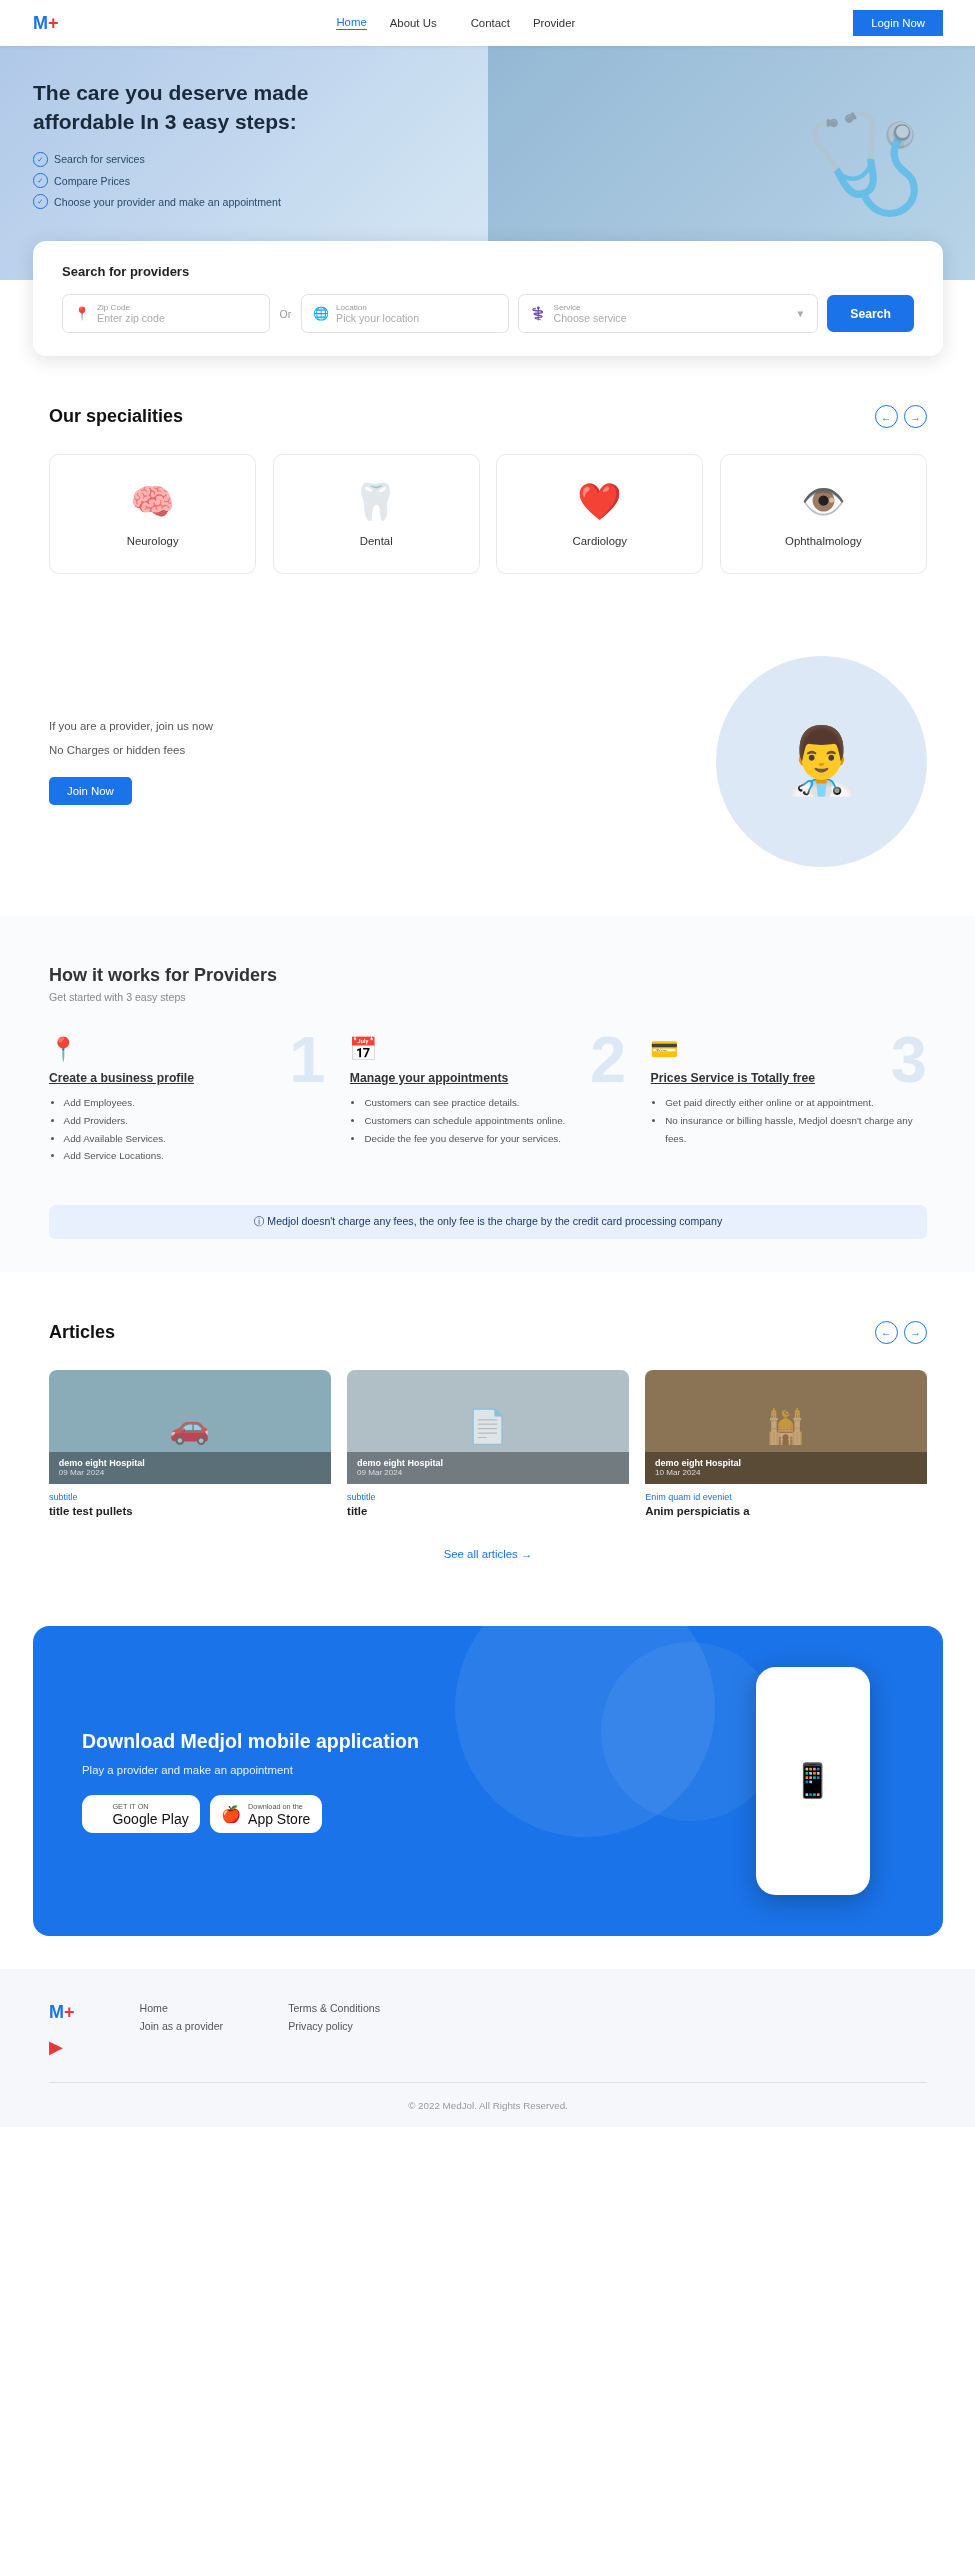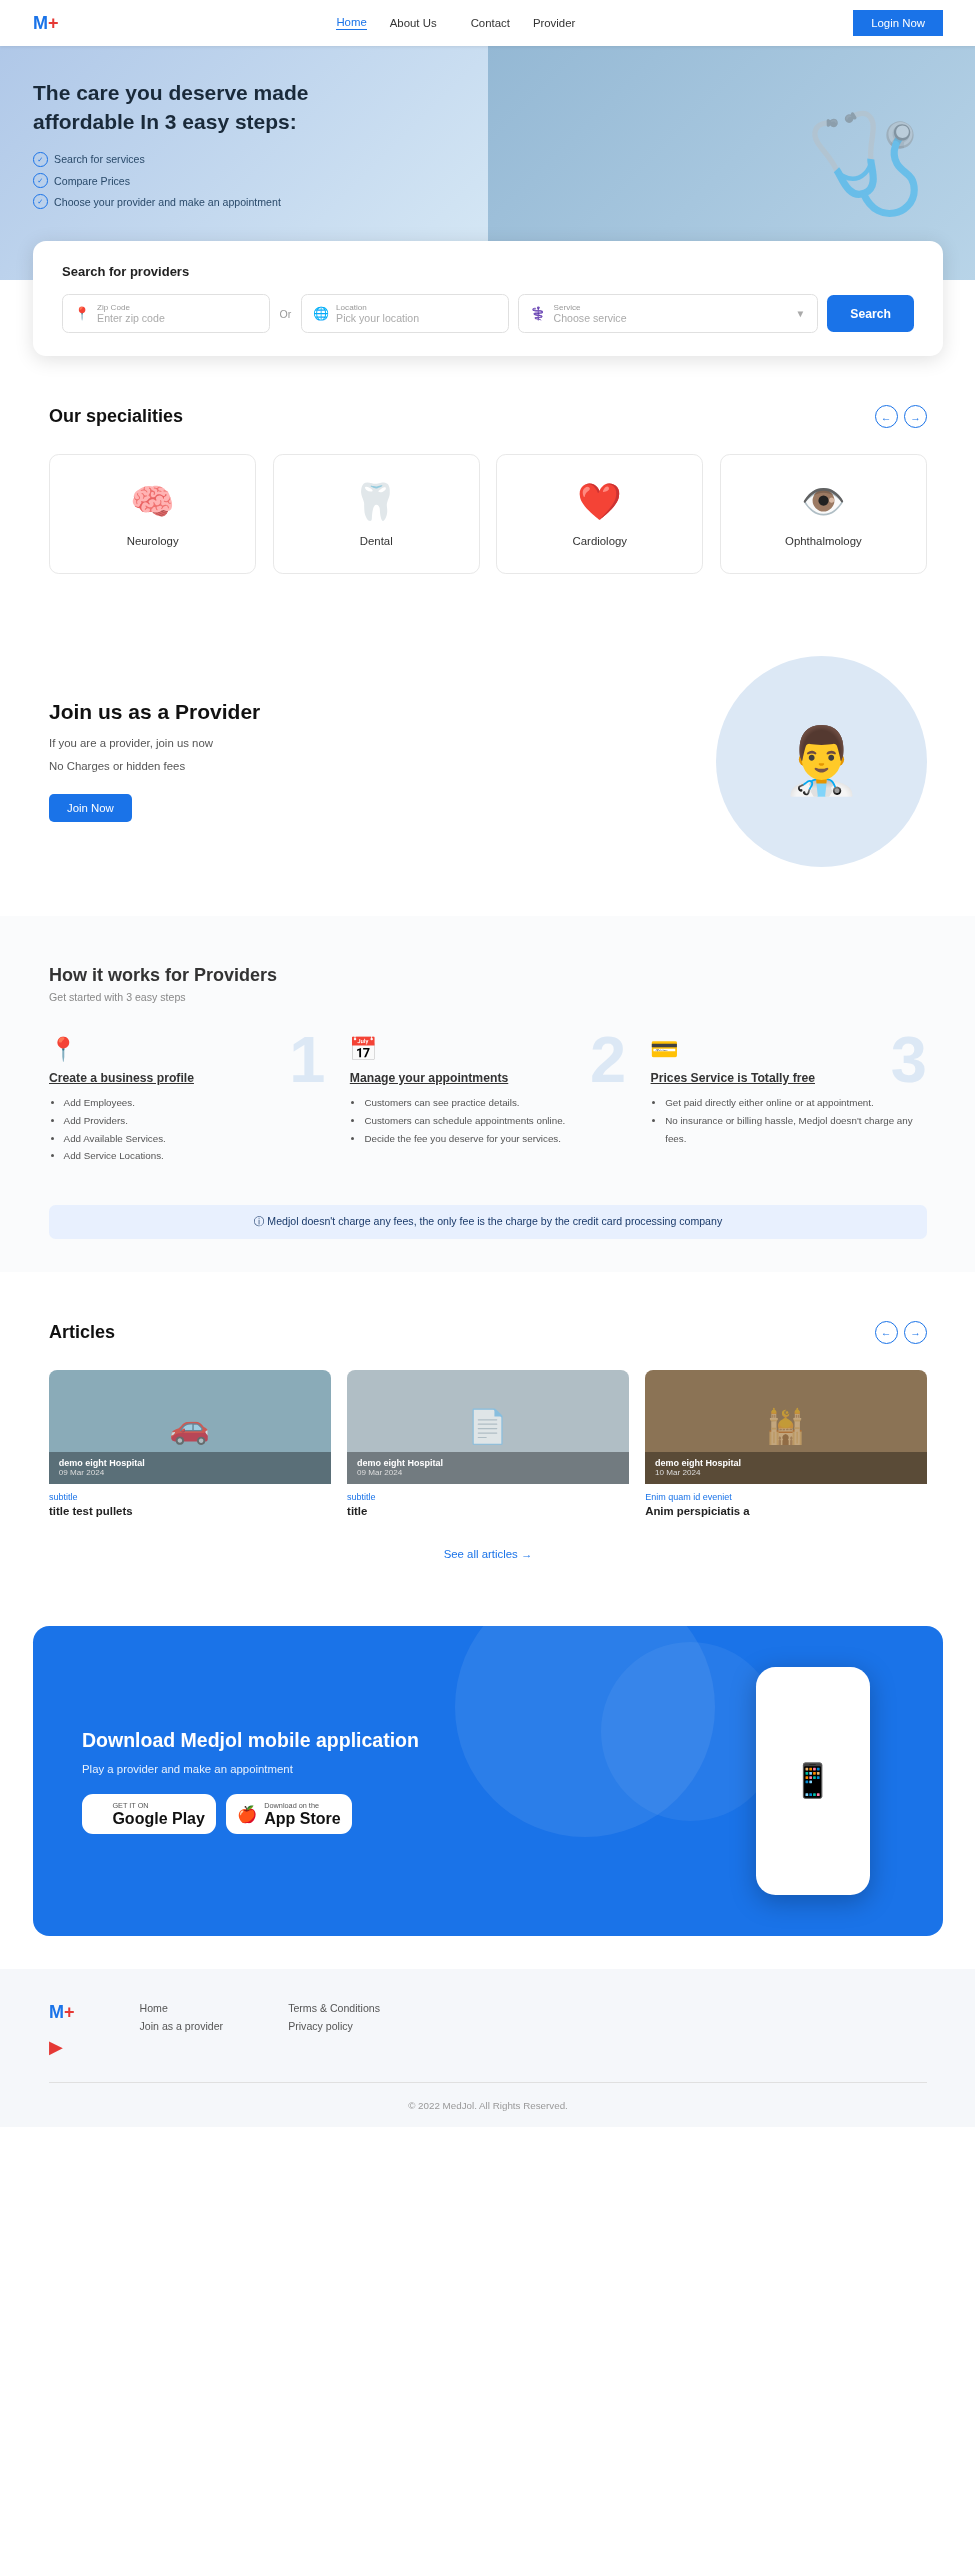--- a/index.html
+++ b/index.html
@@ -92,21 +92,21 @@
     .download-bg-circle { position: absolute; right: 228px; top: -49px; width: 260px; height: 260px; border-radius: 50%; background: rgba(255,255,255,0.08); }
     .download-bg-circle2 { position: absolute; right: 163px; top: 16.3px; width: 179px; height: 179px; border-radius: 50%; background: rgba(255,255,255,0.06); }
     .download-text { color: #fff; z-index: 2; }
     .download-text h2 { font-size: 19.5px; font-weight: 700; margin-bottom: 9.8px; line-height: 1.3; }
     .download-text p { font-size: 11.4px; opacity: 0.9; margin-bottom: 19.5px; }
     .store-btns { display: flex; gap: 9.8px; }
     .store-btn { background: #fff; border-radius: 11px; padding: 6.5px 11.4px; display: flex; align-items: center; gap: 6.5px; cursor: pointer; min-width: 106px; }
     .store-btn-icon { font-size: 16.3px; }
     .store-btn-text { display: flex; flex-direction: column; }
     .store-btn-get { font-size: 7.3px; color: #555; }
-    .store-btn-name { font-size: 16px; font-weight: 700; color: #111; }
+    .store-btn-name { font-size: 14px; font-weight: 400; color: #111; }
     .download-phone { z-index: 2; width: 163px; display: flex; align-items: center; justify-content: center; }
     .phone-mock { width: 114px; height: 228px; background: #fff; border-radius: 19.5px; box-shadow: 0 6.5px 26px rgba(0,0,0,0.25); display: flex; align-items: center; justify-content: center; font-size: 33px; }
 
     
     footer { background: #f5f7fa; padding: 33px 49px 16.3px; }
     .footer-top { display: flex; gap: 65px; margin-bottom: 24.4px; }
     .footer-logo { font-size: 18px; font-weight: 900; color: #1a73e8; margin-bottom: 13px; }
     .footer-logo span { color: #e53935; }
     .footer-social { font-size: 18px; color: #e53935; cursor: pointer; }
     .footer-col a { display: block; font-size: 10.6px; color: #555; text-decoration: none; margin-bottom: 6.5px; }
@@ -213,21 +213,20 @@
     </div>
     <div class="spec-card">
       <span class="spec-icon">👁️</span>
       <span class="spec-name">Ophthalmology</span>
     </div>
   </div>
 </div>
 
 <div class="provider-section">
   <div class="provider-text">
-    <h2>Join us as a Provider</h2>
     <p>If you are a provider, join us now</p>
     <p>No Charges or hidden fees</p>
     <button class="btn-join">Join Now</button>
   </div>
   <div class="provider-img">
     <div style="font-size:65px;">👨‍⚕️</div>
   </div>
 </div>
 
 <div class="how-section">

